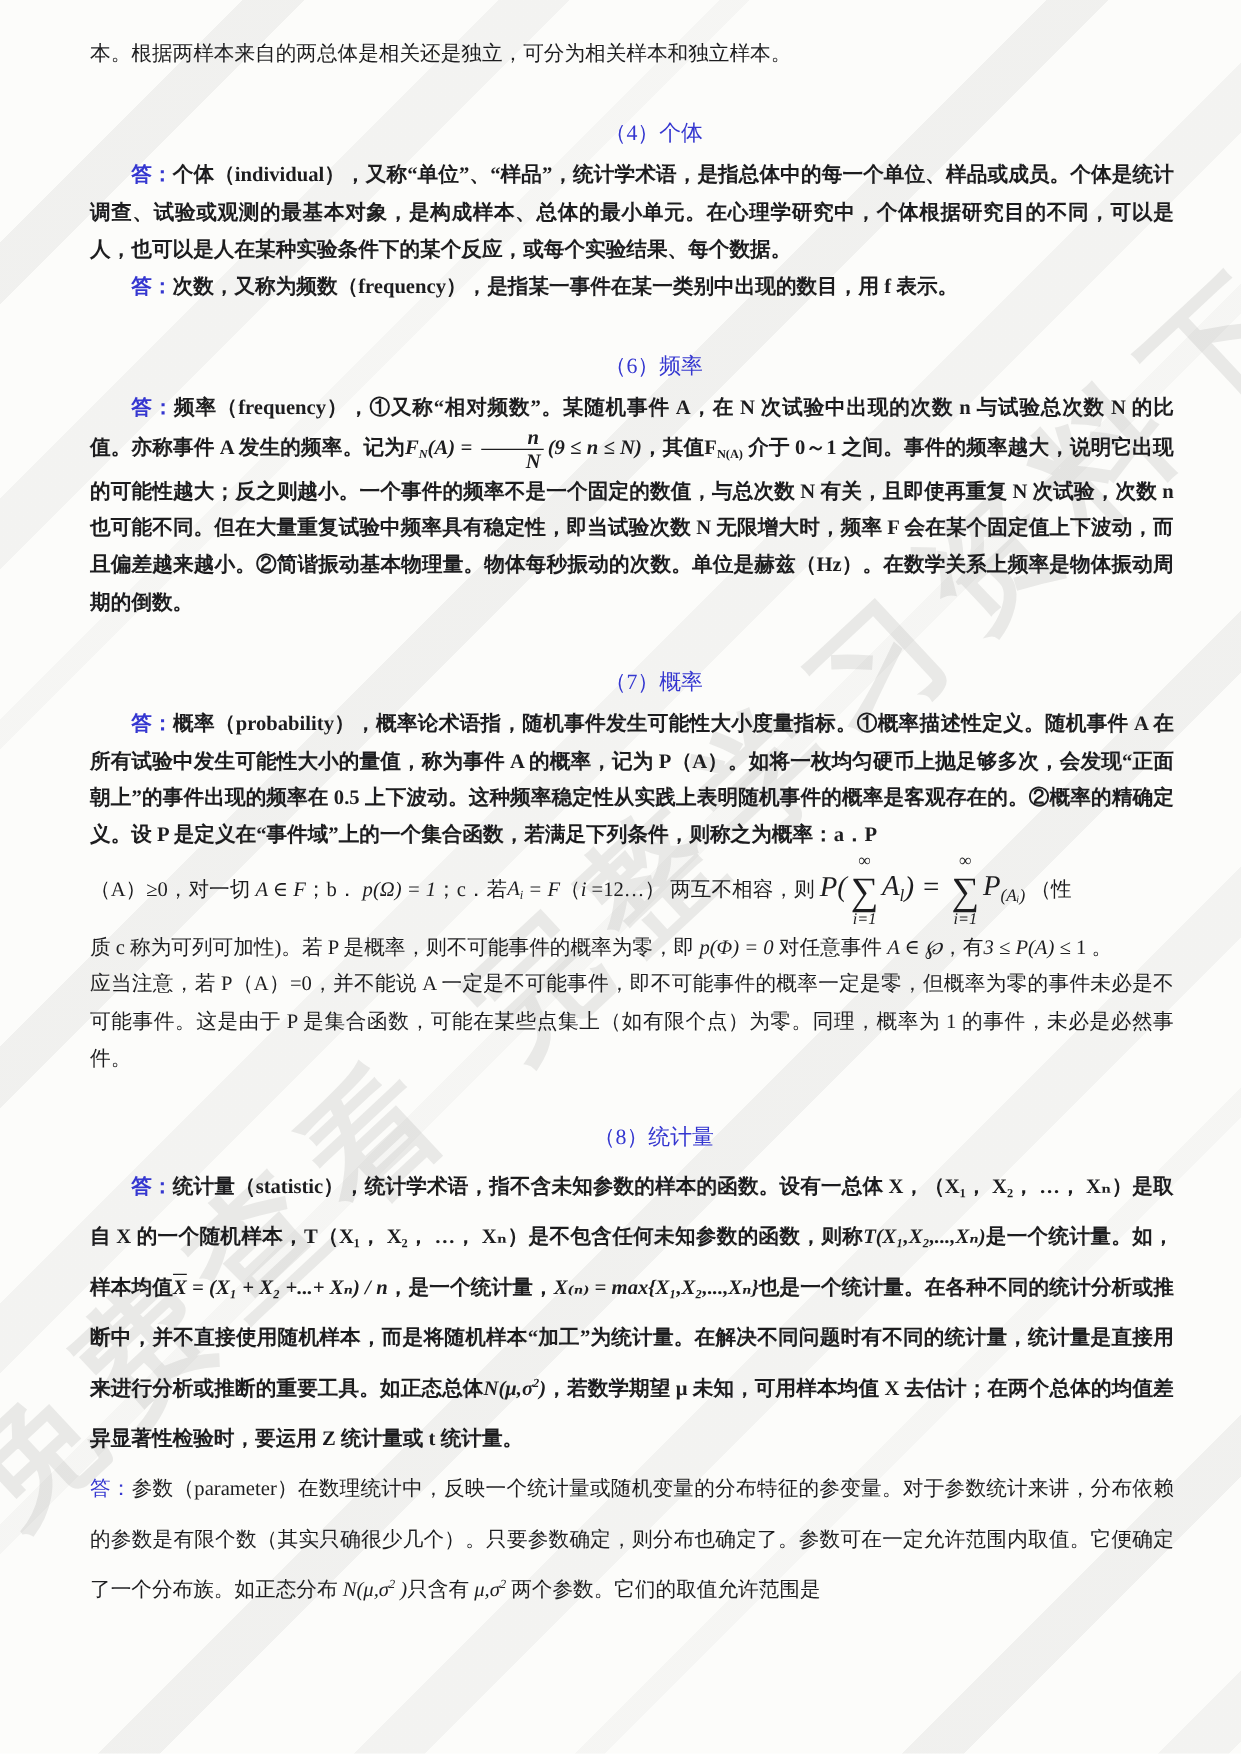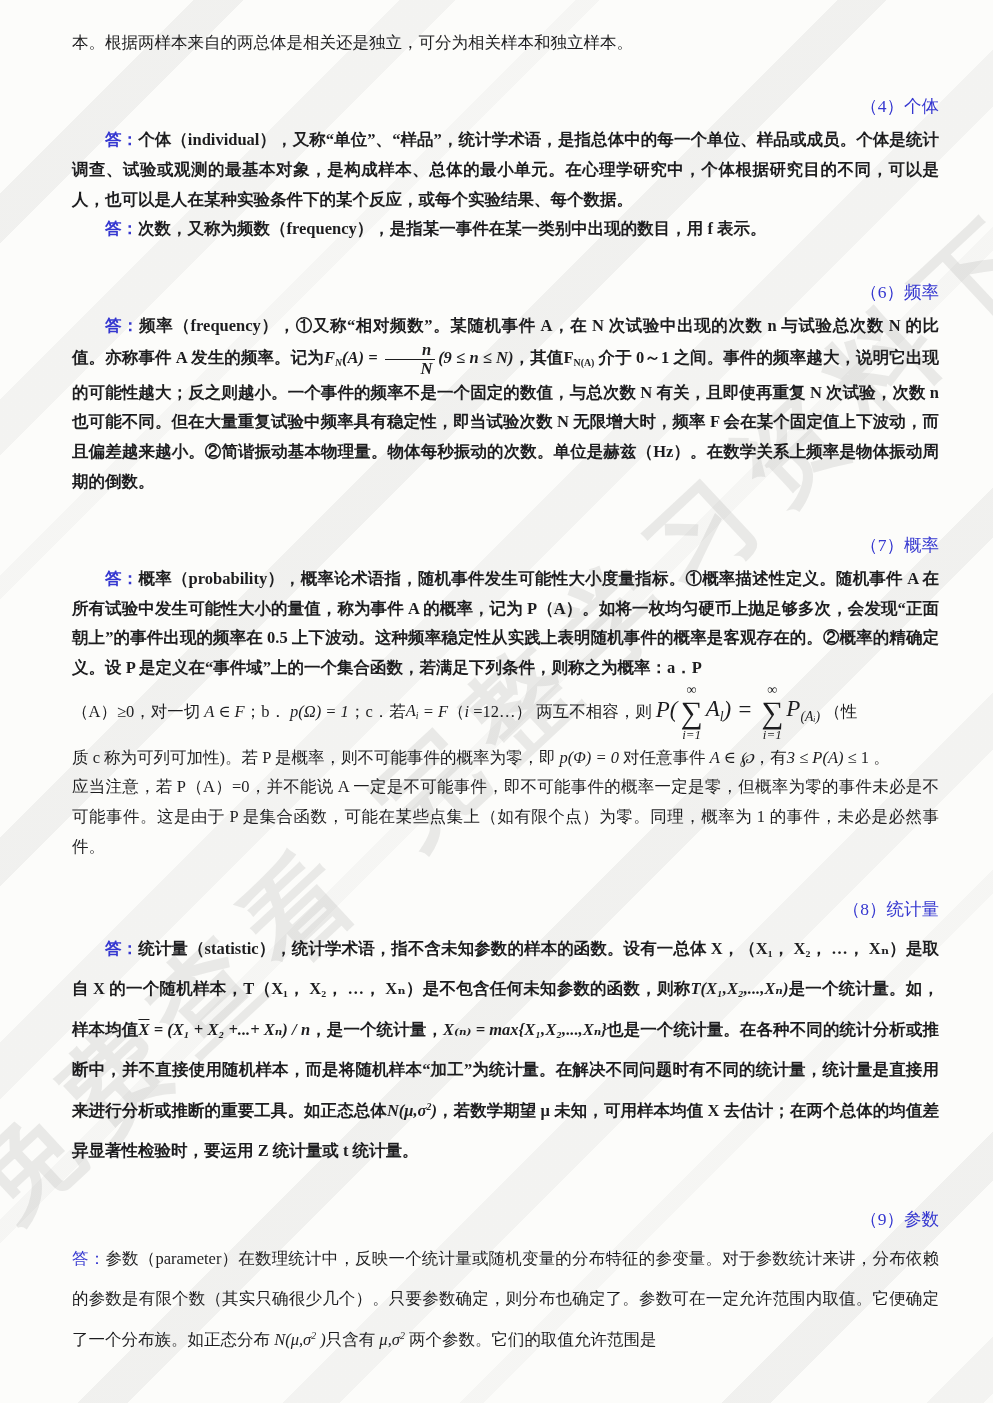--- a/index.html
+++ b/index.html
@@ -32,21 +32,21 @@
     pointer-events:none;user-select:none;
   }
   .content{
     position:absolute;left:72px;top:28px;width:867px;
     text-align:justify;font-size:16.5px;line-height:1.8;
   }
   .heading{
     color:var(--accent-blue,#3537d0);
     font-size:17.5px;font-weight:normal;
     text-indent:2em;margin:33px 0 3px 0;
-    text-align:right;
+    text-align:center;
   }
   .para{margin:0;}
   .para.ti{text-indent:2em;font-weight:bold;}
   .para.loose{line-height:2.45;}
   .blue{color:var(--accent-blue,#3537d0);}
   .m{font-style:italic;}
   .bm{font-style:italic;font-size:23px;}
   sub,sup{font-size:0.6em;line-height:0;}
   sub{vertical-align:-0.35em;}
   sup{vertical-align:0.65em;}
@@ -89,16 +89,15 @@
           <span class="sb">i=1</span>
         </span><span class="bm">A<sub>l</sub></span><span class="bm">) = </span><span class="bigsum">
           <span class="st">∞</span>
           <span class="sg">∑</span>
           <span class="sb">i=1</span>
         </span><span class="bm">P<sub>(Aᵢ)</sub></span> （性</div>
       <div class="para">质 c 称为可列可加性)。若 P 是概率，则不可能事件的概率为零，即 <span class="m">p(Φ) = 0</span> 对任意事件 <span class="m">A ∈ ℘</span>，有<span class="m">3 ≤ P(A) ≤</span> 1 。</div>
       <div class="para">应当注意，若 P（A）=0，并不能说 A 一定是不可能事件，即不可能事件的概率一定是零，但概率为零的事件未必是不可能事件。这是由于 P 是集合函数，可能在某些点集上（如有限个点）为零。同理，概率为 1 的事件，未必是必然事件。</div>
       <div class="heading">（8）统计量</div>
       <div class="para ti loose"><span class="blue">答：</span>统计量（statistic），统计学术语，指不含未知参数的样本的函数。设有一总体 X，（X₁， X₂， …， Xₙ）是取自 X 的一个随机样本，T（X₁， X₂， …， Xₙ）是不包含任何未知参数的函数，则称<span class="m">T(X₁,X₂,...,Xₙ)</span>是一个统计量。如，样本均值<span class="m bar">X</span><span class="m"> = (X₁ + X₂ +...+ Xₙ) / n</span>，是一个统计量，<span class="m">X₍ₙ₎ = max{X₁,X₂,...,Xₙ}</span>也是一个统计量。在各种不同的统计分析或推断中，并不直接使用随机样本，而是将随机样本“加工”为统计量。在解决不同问题时有不同的统计量，统计量是直接用来进行分析或推断的重要工具。如正态总体<span class="m">N(μ,σ<sup>2</sup></span><span class="m">)</span>，若数学期望 μ 未知，可用样本均值 X 去估计；在两个总体的均值差异显著性检验时，要运用 Z 统计量或 t 统计量。</div>
-      <div class="heading">（9）参数</div>
       <div class="para loose"><span class="blue">答：</span>参数（parameter）在数理统计中，反映一个统计量或随机变量的分布特征的参变量。对于参数统计来讲，分布依赖的参数是有限个数（其实只确很少几个）。只要参数确定，则分布也确定了。参数可在一定允许范围内取值。它便确定了一个分布族。如正态分布 <span class="m">N(μ,σ<sup>2</sup></span><span class="m"> )</span>只含有 <span class="m">μ,σ<sup>2</sup></span> 两个参数。它们的取值允许范围是</div>
     </div>
 </div>
 
 </body></html>

